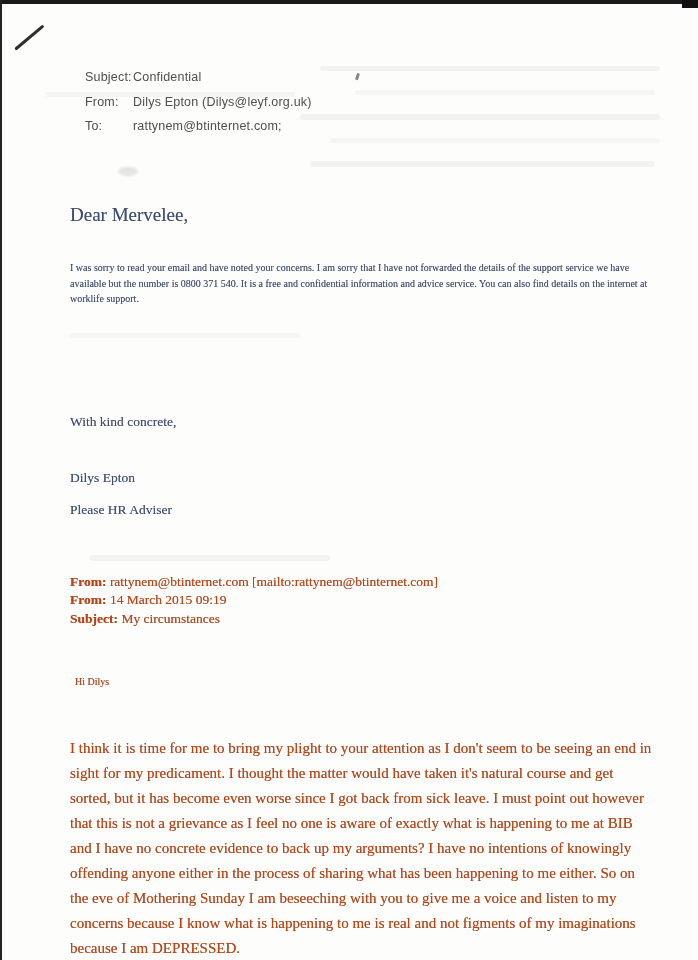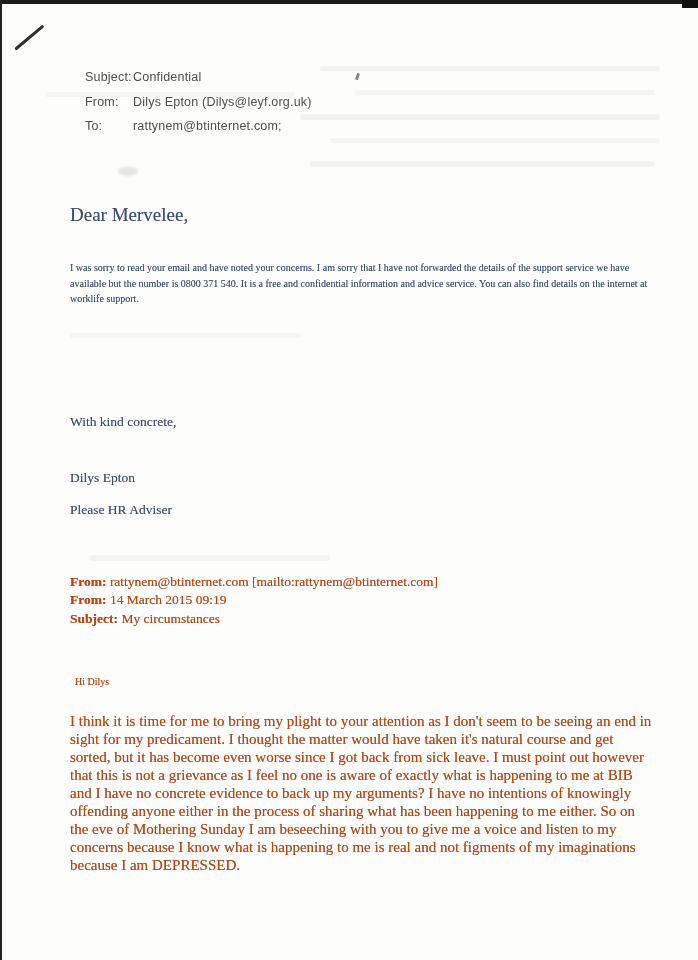--- a/index.html
+++ b/index.html
@@ -47,21 +47,21 @@
   .reply-p1 { top:260px; }
   .reply-p2 { top:345px; }
   .reply-signoff { top:414px; font-size:13.5px; }
   .reply-name    { top:470px; font-size:13.5px; }
   .reply-title   { top:502px; font-size:13.5px; }
   
   .ink-black { color:#c2410c; text-shadow:0 0 0.4px rgba(44,44,46,0.5); }
   .q-hdr { top:573px; font-size:13.5px; line-height:18.4px; }
   .q-hdr b { font-weight:bold; }
   .q-greeting { top:676px; left:75px; font-size:10px; }
-  .q-body { top:712px; width:584px; font-size:15px; line-height:18px; white-space:pre-wrap; }
+  .q-body { top:736px; width:584px; font-size:15px; line-height:25px; white-space:pre-wrap; }
 </style>
 </head>
 <body>
 
 <div class="page">
 
   <div class="edge-top"></div>
   <div class="edge-top-notch"></div>
   <div class="edge-left"></div>
   <div class="pen-mark"></div>

